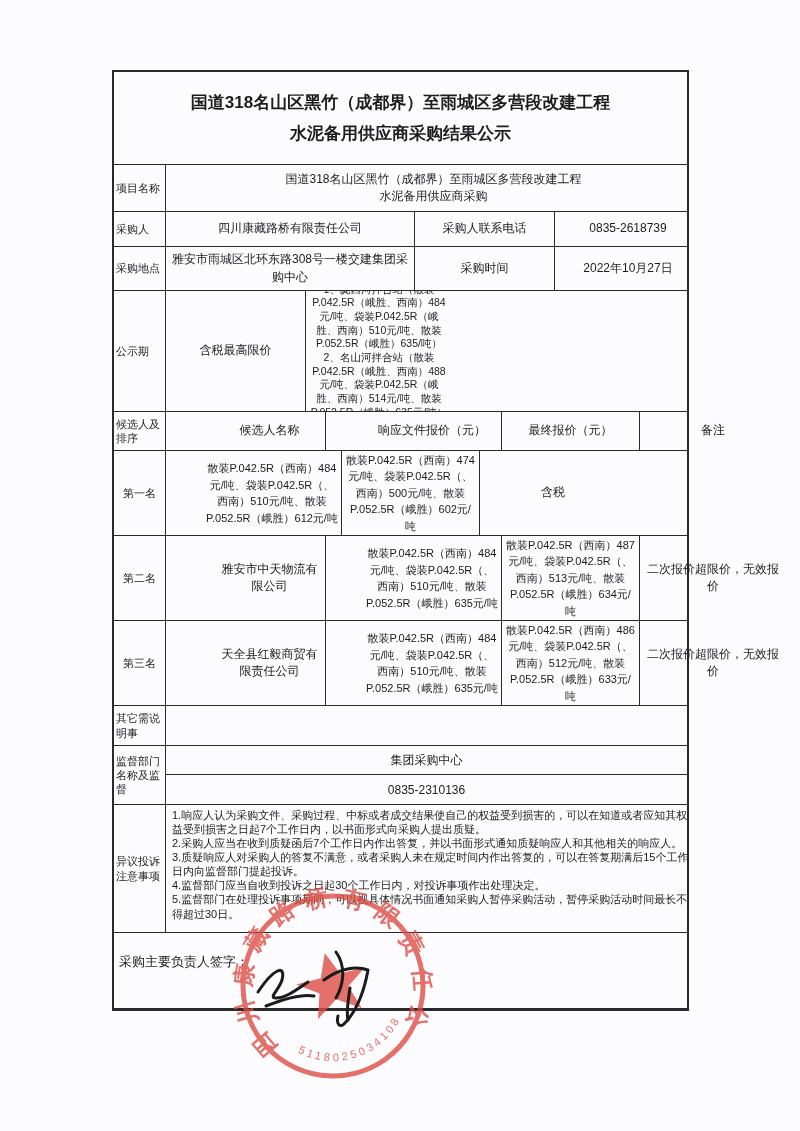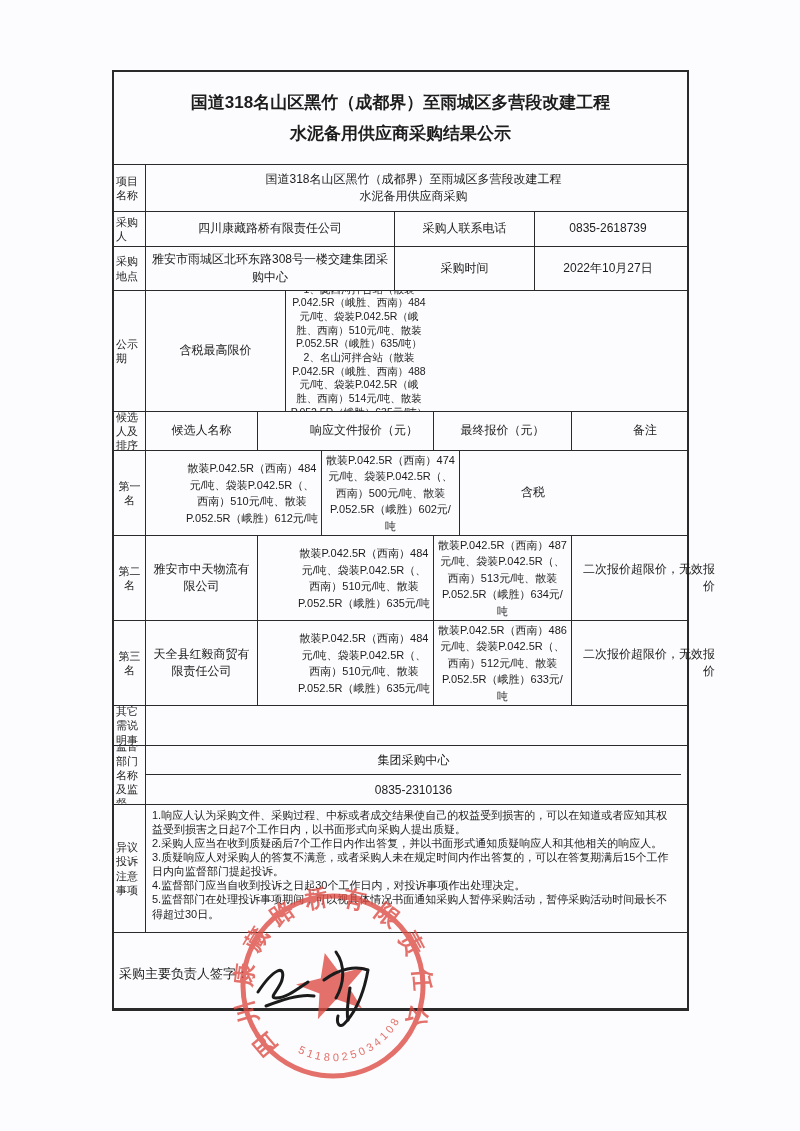--- a/index.html
+++ b/index.html
@@ -17,43 +17,43 @@
   .tr{display:flex;border-bottom:1.5px solid #2a2a2a;}
   .tr:last-child{border-bottom:none;}
   .td{
     border-right:1.5px solid #2a2a2a;box-sizing:border-box;flex:none;
     display:flex;align-items:center;justify-content:center;
     text-align:center;padding:2px 3px;overflow:hidden;
     font-size:12px;line-height:1.45;
   }
   .td:last-child{border-right:none;}
   .td.left{justify-content:flex-start;text-align:left;}
-  .label{width:32px;font-size:11px;line-height:1.3;padding:2px 2px;}
+  .label{width:52px;font-size:11px;line-height:1.3;padding:2px 2px;}
   .w-a{width:249px;} .w-b{width:140px;} .w-c{width:146px;}
-  .w-name{width:112px;} .w-p1{width:139px;margin-left:37px;} .w-p2{width:138px;} .w-r{width:146px;text-align:right;}
+  .w-name{width:112px;margin-left:48px;} .w-p1{width:139px;margin-left:37px;} .w-p2{width:138px;} .w-r{width:146px;}
   .w-full{width:535px;}
   .pre{white-space:pre-line;}
   .title-row{
     height:92px;border-bottom:1.5px solid #2a2a2a;
     display:flex;flex-direction:column;align-items:center;justify-content:center;
     font-weight:bold;font-size:17px;line-height:1.85;text-align:center;
   }
   .price{font-size:11px;line-height:1.5;}
   .capcell{font-size:10.5px;line-height:1.3;padding:2px 4px;}
   .subcol{display:flex;flex-direction:column;width:535px;}
   .subrow{
     height:29px;box-sizing:border-box;display:flex;align-items:center;justify-content:center;
     font-size:12px;
     text-align:center;
   }
   .subrow:first-child{border-bottom:1.5px solid #2a2a2a;}
   .objection-text{font-size:11px;line-height:1.28;padding:3px 6px;}
   .sig-row{height:75px;position:relative;}
   .sig-label{
-    position:absolute;left:5px;top:32px;font-size:13px;
+    position:absolute;left:5px;top:20px;font-size:13px;
   }
   .stamp{position:absolute;left:118px;top:813px;width:202px;height:202px;z-index:5;pointer-events:none;}
   .handsign{position:absolute;left:138px;top:868px;width:135px;height:100px;z-index:6;pointer-events:none;}
 </style>
 </head>
 <body>
 
 <div class="sheet">
 
   <div class="title-row">

